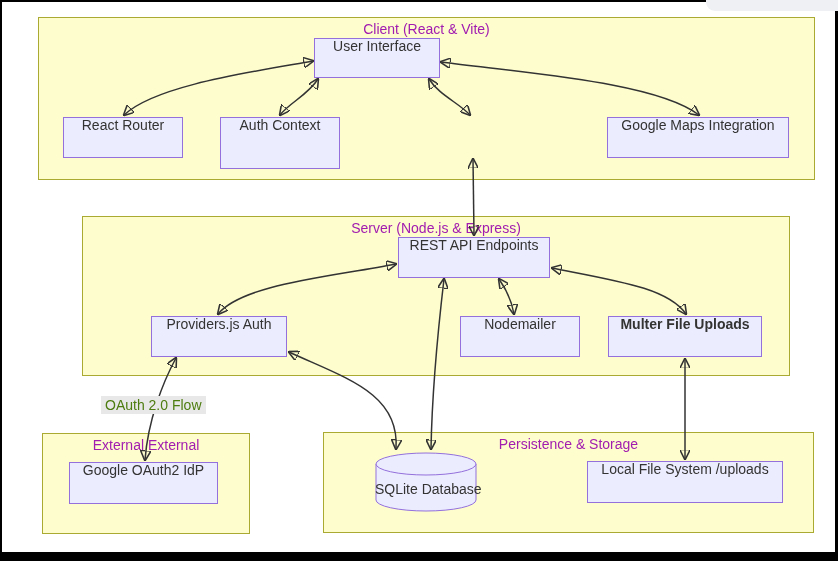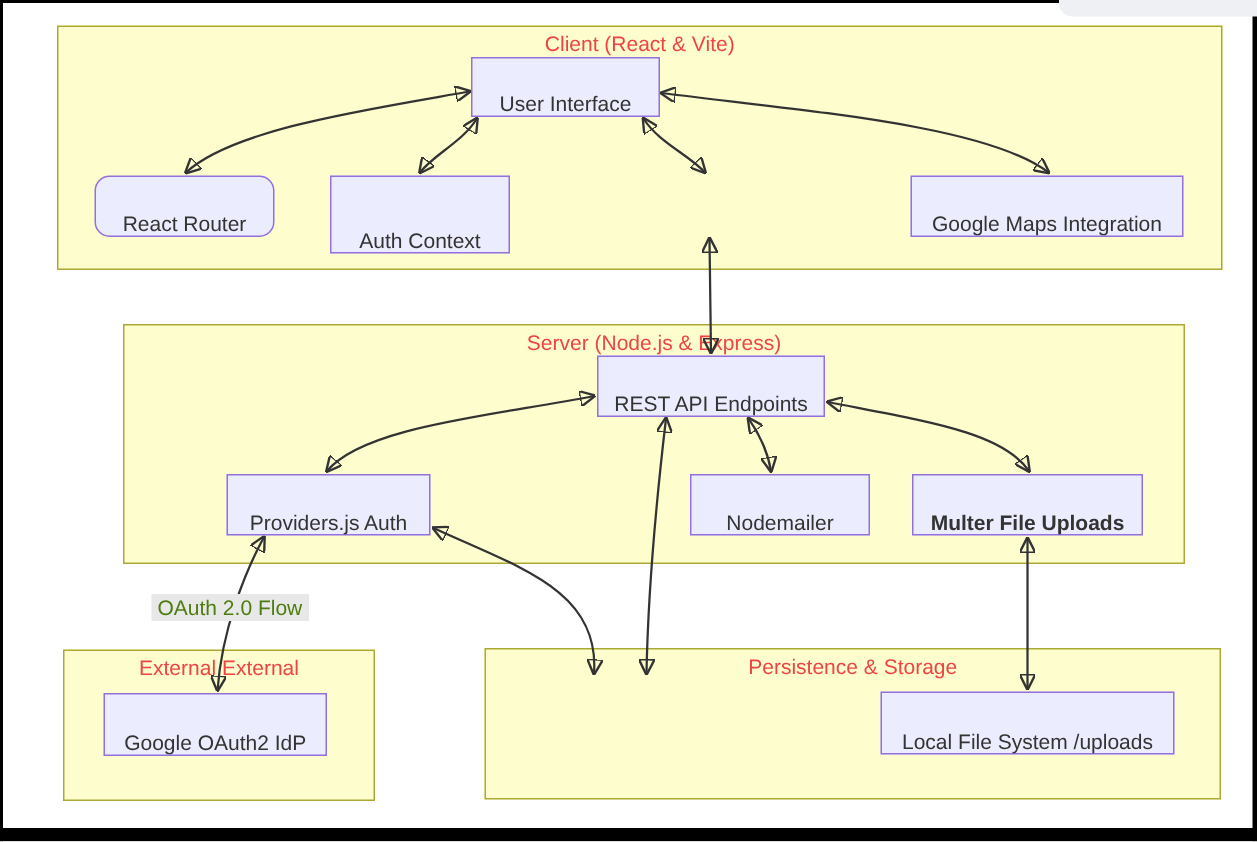--- a/index.html
+++ b/index.html
@@ -17,29 +17,29 @@
   .notch {
     position:absolute; left:706px; top:0; width:132px; height:11px;
     background:#eef0f4; border-bottom-left-radius:9px; z-index:6;
   }
   
   .sg {
     position:absolute; background:#fdfdce; border:1px solid #aaaa33; z-index:1;
   }
   .sg-title {
     position:absolute; top:3px; left:0; right:0; text-align:center;
-    font-size:14px; color:#ef4444; white-space:nowrap;
+    font-size:14px; color:#a21caf; white-space:nowrap;
   }
   
   .edges { position:absolute; left:0; top:0; z-index:2; pointer-events:none; }
   .edges path { fill:none; stroke:#333333; stroke-width:1.5; }
   
   .node {
     position:absolute; background:#ececff; border:1px solid #9370db;
-    display:flex; align-items:flex-end; justify-content:center;
+    display:flex; align-items:flex-start; justify-content:center;
     font-size:14px; color:#333333; text-align:center; z-index:3;
     box-sizing:border-box; line-height:1.1;
   }
   
   .cylinder { position:absolute; z-index:3; }
   .cylinder .cyl-label {
     position:absolute; left:0; right:0; top:29px; text-align:center;
     font-size:14px; color:#333333; white-space:nowrap;
   }
   
@@ -92,21 +92,21 @@
     <path d="M 176 358 C 163 382, 148 420, 145 460" marker-start="url(#arrow)" marker-end="url(#arrow)"></path>
     <path d="M 289 352 C 345 378, 400 393, 396 449" marker-start="url(#arrow)" marker-end="url(#arrow)"></path>
     <path d="M 444 279 C 438 330, 432 395, 431 449" marker-start="url(#arrow)" marker-end="url(#arrow)"></path>
     <path d="M 685 359 L 685 459" marker-start="url(#arrow)" marker-end="url(#arrow)"></path>
   </svg>
 
   <div class="node" style="left:314px; top:38px; width:126px; height:40px;">
     <span>User Interface</span>
   </div>
 
-  <div class="node" style="left:63px; top:117px; width:120px; height:41px;border-radius:10px;">
+  <div class="node" style="left:63px; top:117px; width:120px; height:41px;">
     <span>React Router</span>
   </div>
 
   <div class="node" style="left:220px; top:117px; width:120px; height:52px;">
     <span>Auth Context</span>
   </div>
 
 
   <div class="node" style="left:607px; top:117px; width:182px; height:41px;">
     <span>Google Maps Integration</span>
@@ -129,16 +129,23 @@
   </div>
 
   <div class="node" style="left:69px; top:462px; width:149px; height:42px;">
     <span>Google OAuth2 IdP</span>
   </div>
 
   <div class="node" style="left:587px; top:461px; width:196px; height:42px;">
     <span>Local File System /uploads</span>
   </div>
 
+  <div class="cylinder" style="left:375px; top:452px; width:102px; height:61px;">
+    <svg width="102" height="61" viewBox="0 0 102 61">
+      <path d="M1,12 L1,48 A50,11 0 0 0 101,48 L101,12" fill="#ececff" stroke="#9370db" stroke-width="1"></path>
+      <ellipse cx="51" cy="12" rx="50" ry="11" fill="#ececff" stroke="#9370db" stroke-width="1"></ellipse>
+    </svg>
+    <span class="cyl-label">SQLite Database</span>
+  </div>
 
   <div class="edge-label" style="left:101px; top:396px;">OAuth 2.0 Flow</div>
 
 </div>
 
 </body></html>

